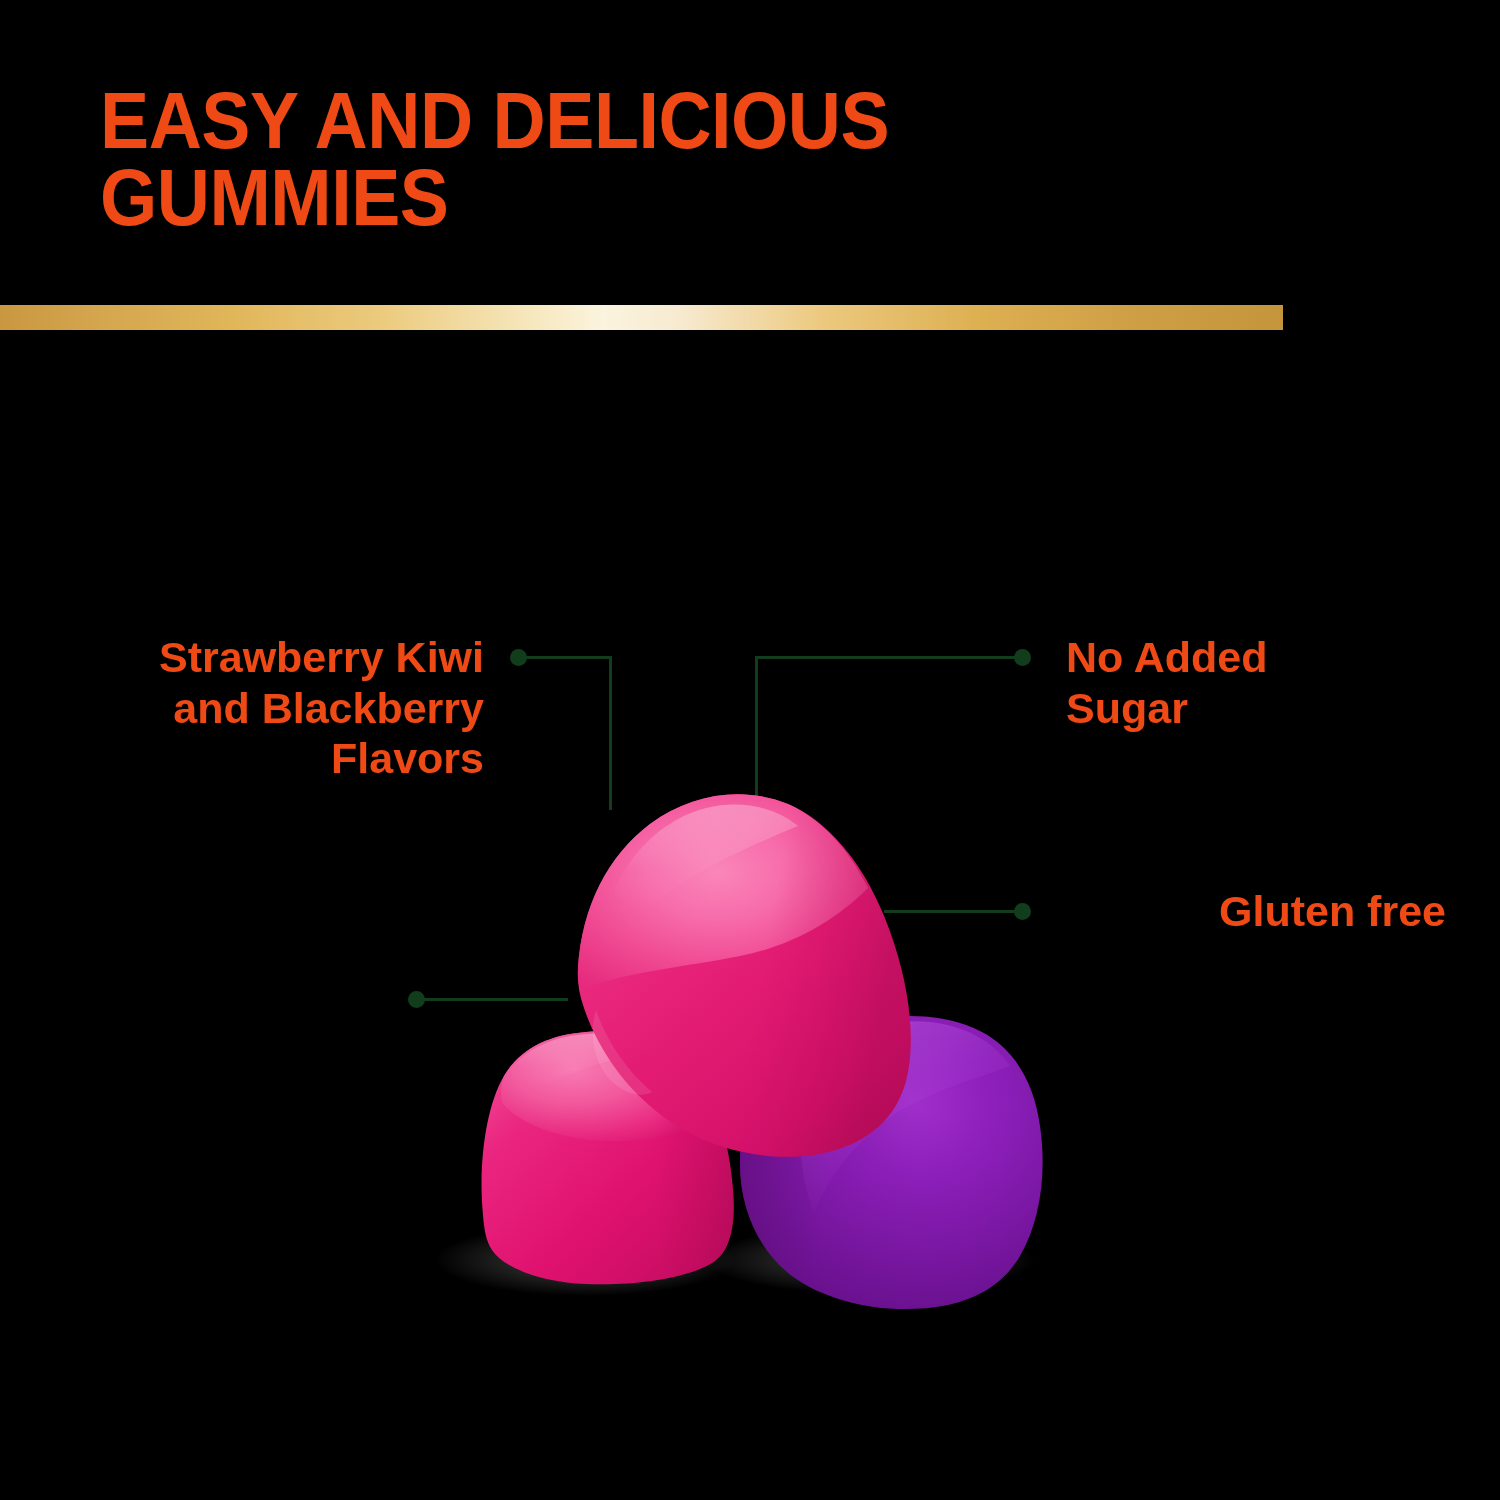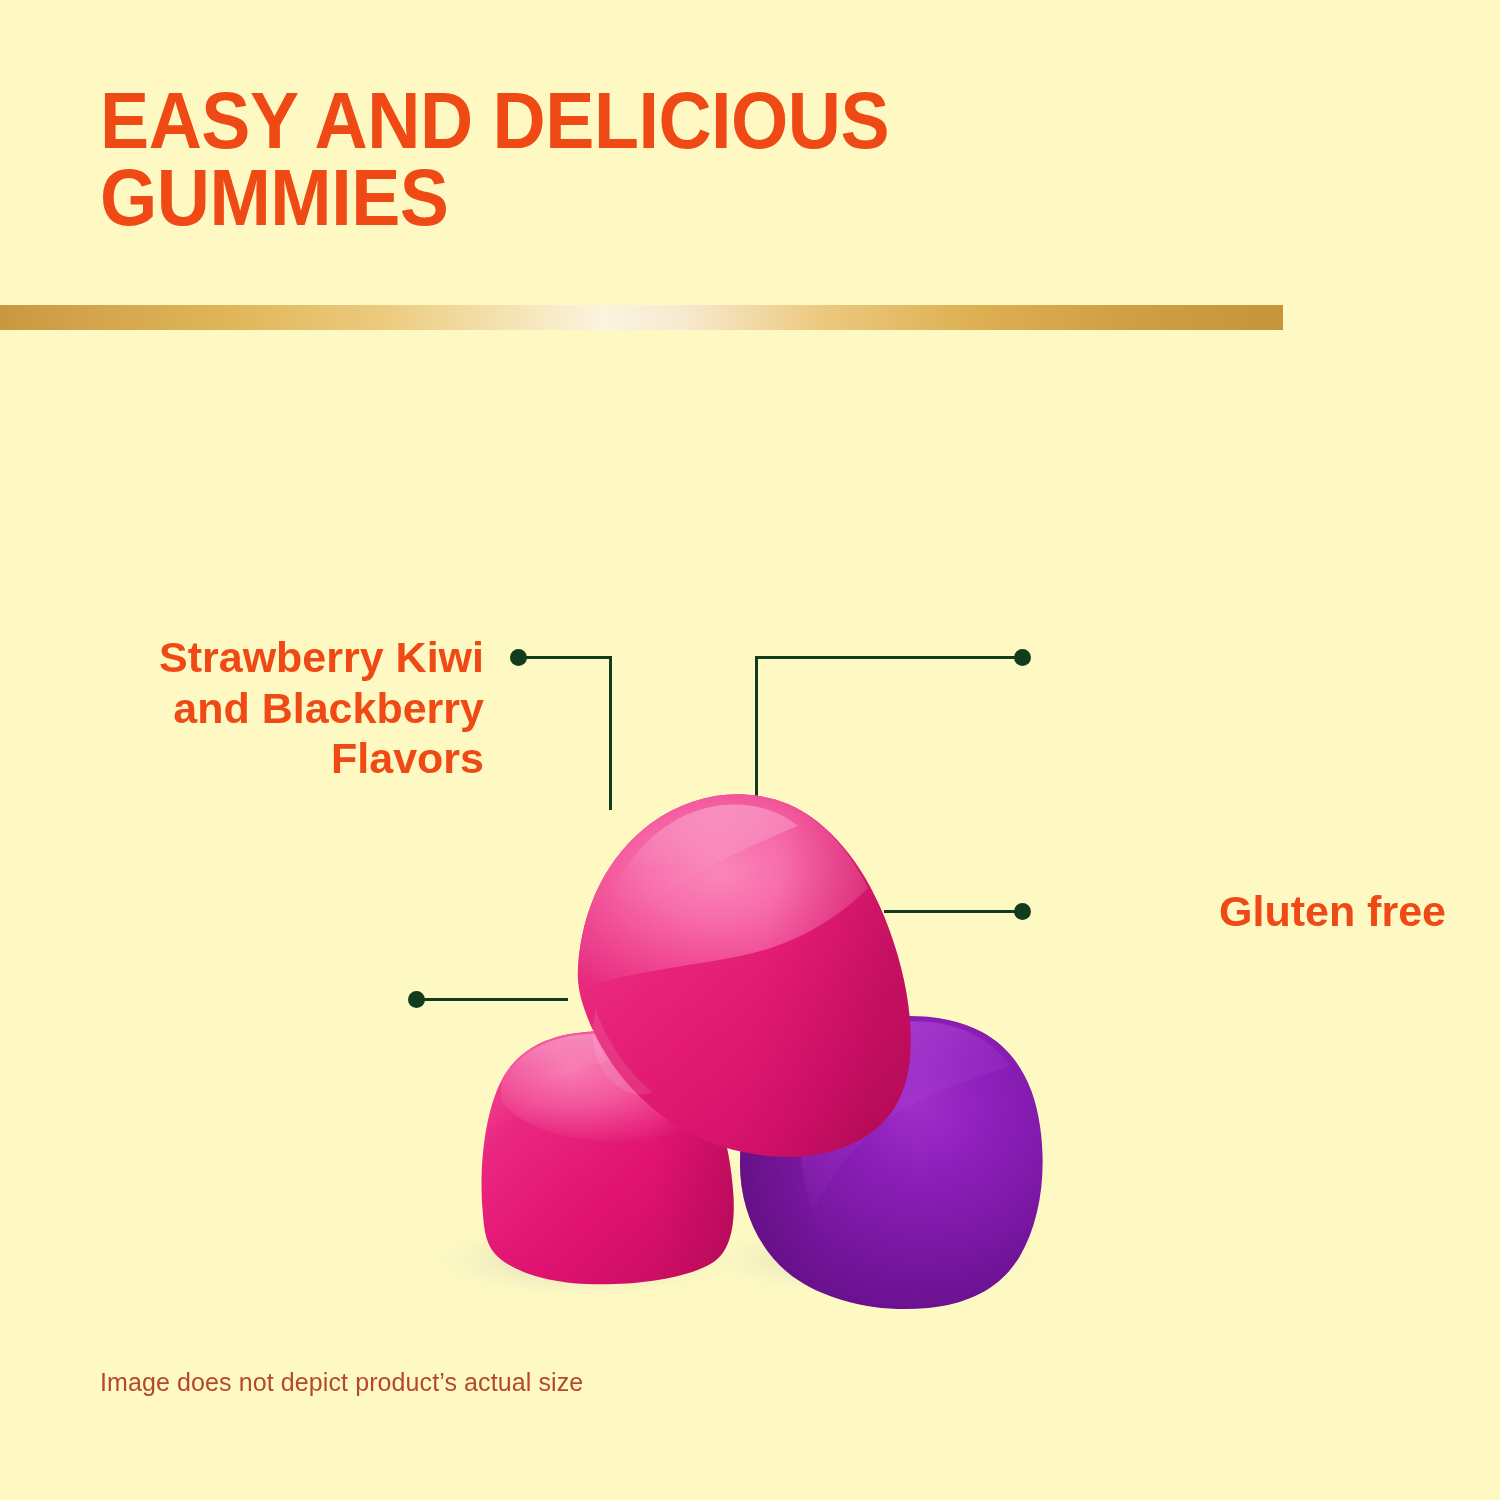--- a/index.html
+++ b/index.html
@@ -12,21 +12,21 @@
     background: #f5f4f2;
     font-family: "Liberation Sans", sans-serif;
     overflow: hidden;
     position: relative;
   }
   #stage {
     position: absolute;
     left: 0; top: 0;
     width: 1500px;
     height: 1500px;
-    background: #fef9c3;
+    background: #000000;
     overflow: hidden;
   }
 
   
   .heading {
     position: absolute;
     left: 100px;
     top: 83px;
     width: 1180px;
     color: #ef4a15;
@@ -125,20 +125,22 @@
 
   <div class="gold-bar"></div>
 
   <div class="callout right-align" style="left:84px; top:632px; width:400px;">Strawberry Kiwi
 and Blackberry
 Flavors</div>
   <div class="dot" style="left:510px; top:649px;"></div>
   <div class="seg-h" style="left:518px; top:656px; width:94px;"></div>
   <div class="seg-v" style="left:609px; top:656px; height:154px;"></div>
 
+  <div class="callout left-align" style="left:1066px; top:632px; width:380px;">No Added
+Sugar</div>
   <div class="dot" style="left:1014px; top:649px;"></div>
   <div class="seg-h" style="left:756px; top:656px; width:262px;"></div>
   <div class="seg-v" style="left:755px; top:656px; height:140px;"></div>
 
   <div class="callout left-align" style="left:1066px; top:886px; width:380px;text-align:right;">Gluten free</div>
   <div class="dot" style="left:1014px; top:903px;"></div>
   <div class="seg-h" style="left:884px; top:910px; width:134px;"></div>
 
   <div class="dot" style="left:408px; top:991px;"></div>
   <div class="seg-h" style="left:416px; top:998px; width:152px;"></div>
@@ -316,15 +318,14 @@
                  C 244,150 226,168 214,130 Z" fill="url(#whiteTopGloss)"></path>
 
         <path d="M 196,250
                  C 206,280 226,310 252,332
                  C 238,340 216,330 204,312
                  C 192,294 190,268 196,250 Z" fill="#ffffff" opacity="0.10"></path>
       </g>
     </svg>
   </div>
 
-  <div class="footnote">Image does not depict product’s actual size</div>
 
 </div>
 
 </body></html>

